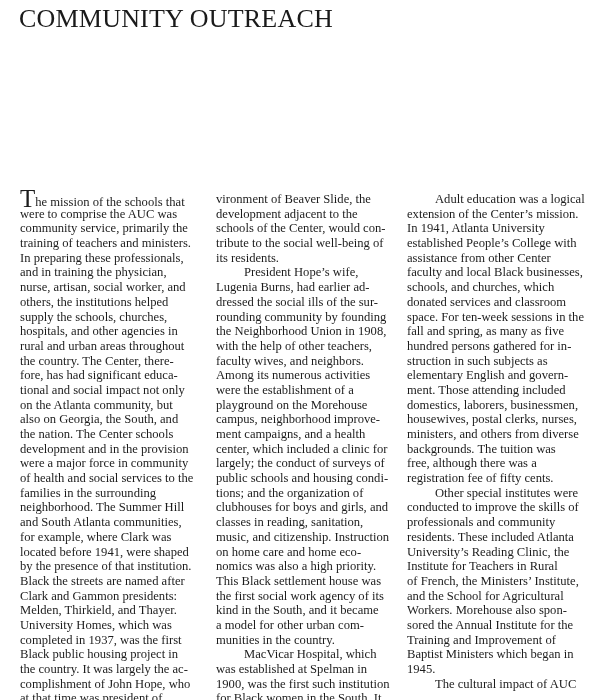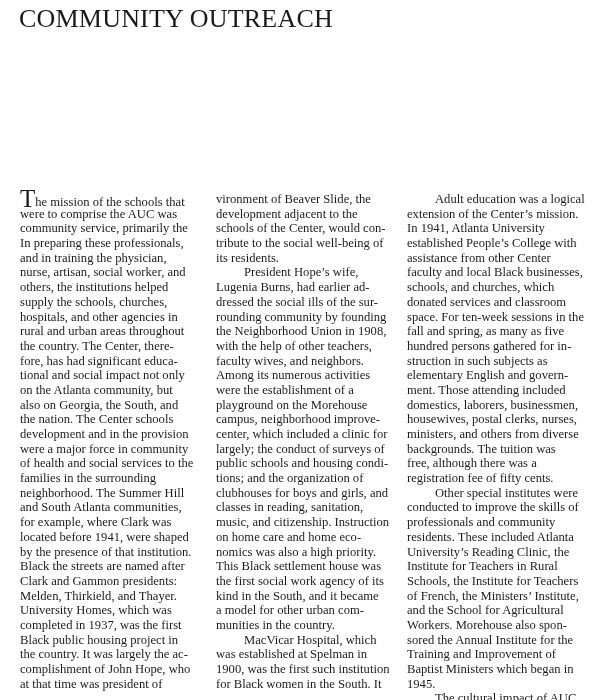--- a/index.html
+++ b/index.html
@@ -18,20 +18,21 @@
 </style>
 </head>
 <body>
 
 <h1 class="title" style="margin:0;font-weight:normal;">COMMUNITY OUTREACH</h1>
 
 <div class="col col1">
     <span class="line"><span class="dropcap">T</span><span>he mission of the schools that</span></span>
     <span class="line"><span>were to comprise the AUC was</span></span>
     <span class="line"><span>community service, primarily the</span></span>
+    <span class="line"><span>training of teachers and ministers.</span></span>
     <span class="line"><span>In preparing these professionals,</span></span>
     <span class="line"><span>and in training the physician,</span></span>
     <span class="line"><span>nurse, artisan, social worker, and</span></span>
     <span class="line"><span>others, the institutions helped</span></span>
     <span class="line"><span>supply the schools, churches,</span></span>
     <span class="line"><span>hospitals, and other agencies in</span></span>
     <span class="line"><span>rural and urban areas throughout</span></span>
     <span class="line"><span>the country. The Center, there-</span></span>
     <span class="line"><span>fore, has had significant educa-</span></span>
     <span class="line"><span>tional and social impact not only</span></span>
@@ -67,20 +68,21 @@
     <span class="line"><span>Lugenia Burns, had earlier ad-</span></span>
     <span class="line"><span>dressed the social ills of the sur-</span></span>
     <span class="line"><span>rounding community by founding</span></span>
     <span class="line"><span>the Neighborhood Union in 1908,</span></span>
     <span class="line"><span>with the help of other teachers,</span></span>
     <span class="line"><span>faculty wives, and neighbors.</span></span>
     <span class="line"><span>Among its numerous activities</span></span>
     <span class="line"><span>were the establishment of a</span></span>
     <span class="line"><span>playground on the Morehouse</span></span>
     <span class="line"><span>campus, neighborhood improve-</span></span>
+    <span class="line"><span>ment campaigns, and a health</span></span>
     <span class="line"><span>center, which included a clinic for</span></span>
     <span class="line"><span>largely; the conduct of surveys of</span></span>
     <span class="line"><span>public schools and housing condi-</span></span>
     <span class="line"><span>tions; and the organization of</span></span>
     <span class="line"><span>clubhouses for boys and girls, and</span></span>
     <span class="line"><span>classes in reading, sanitation,</span></span>
     <span class="line"><span>music, and citizenship. Instruction</span></span>
     <span class="line"><span>on home care and home eco-</span></span>
     <span class="line"><span>nomics was also a high priority.</span></span>
     <span class="line"><span>This Black settlement house was</span></span>
@@ -113,21 +115,20 @@
     <span class="line"><span>ministers, and others from diverse</span></span>
     <span class="line"><span>backgrounds. The tuition was</span></span>
     <span class="line"><span>free, although there was a</span></span>
     <span class="line"><span>registration fee of fifty cents.</span></span>
     <span class="line indent"><span>Other special institutes were</span></span>
     <span class="line"><span>conducted to improve the skills of</span></span>
     <span class="line"><span>professionals and community</span></span>
     <span class="line"><span>residents. These included Atlanta</span></span>
     <span class="line"><span>University’s Reading Clinic, the</span></span>
     <span class="line"><span>Institute for Teachers in Rural</span></span>
-    <span class="line"><span>Schools, the Institute for Teachers</span></span>
     <span class="line"><span>of French, the Ministers’ Institute,</span></span>
     <span class="line"><span>and the School for Agricultural</span></span>
     <span class="line"><span>Workers. Morehouse also spon-</span></span>
     <span class="line"><span>sored the Annual Institute for the</span></span>
     <span class="line"><span>Training and Improvement of</span></span>
     <span class="line"><span>Baptist Ministers which began in</span></span>
     <span class="line"><span>1945.</span></span>
     <span class="line indent"><span>The cultural impact of AUC</span></span>
   </div>
 

